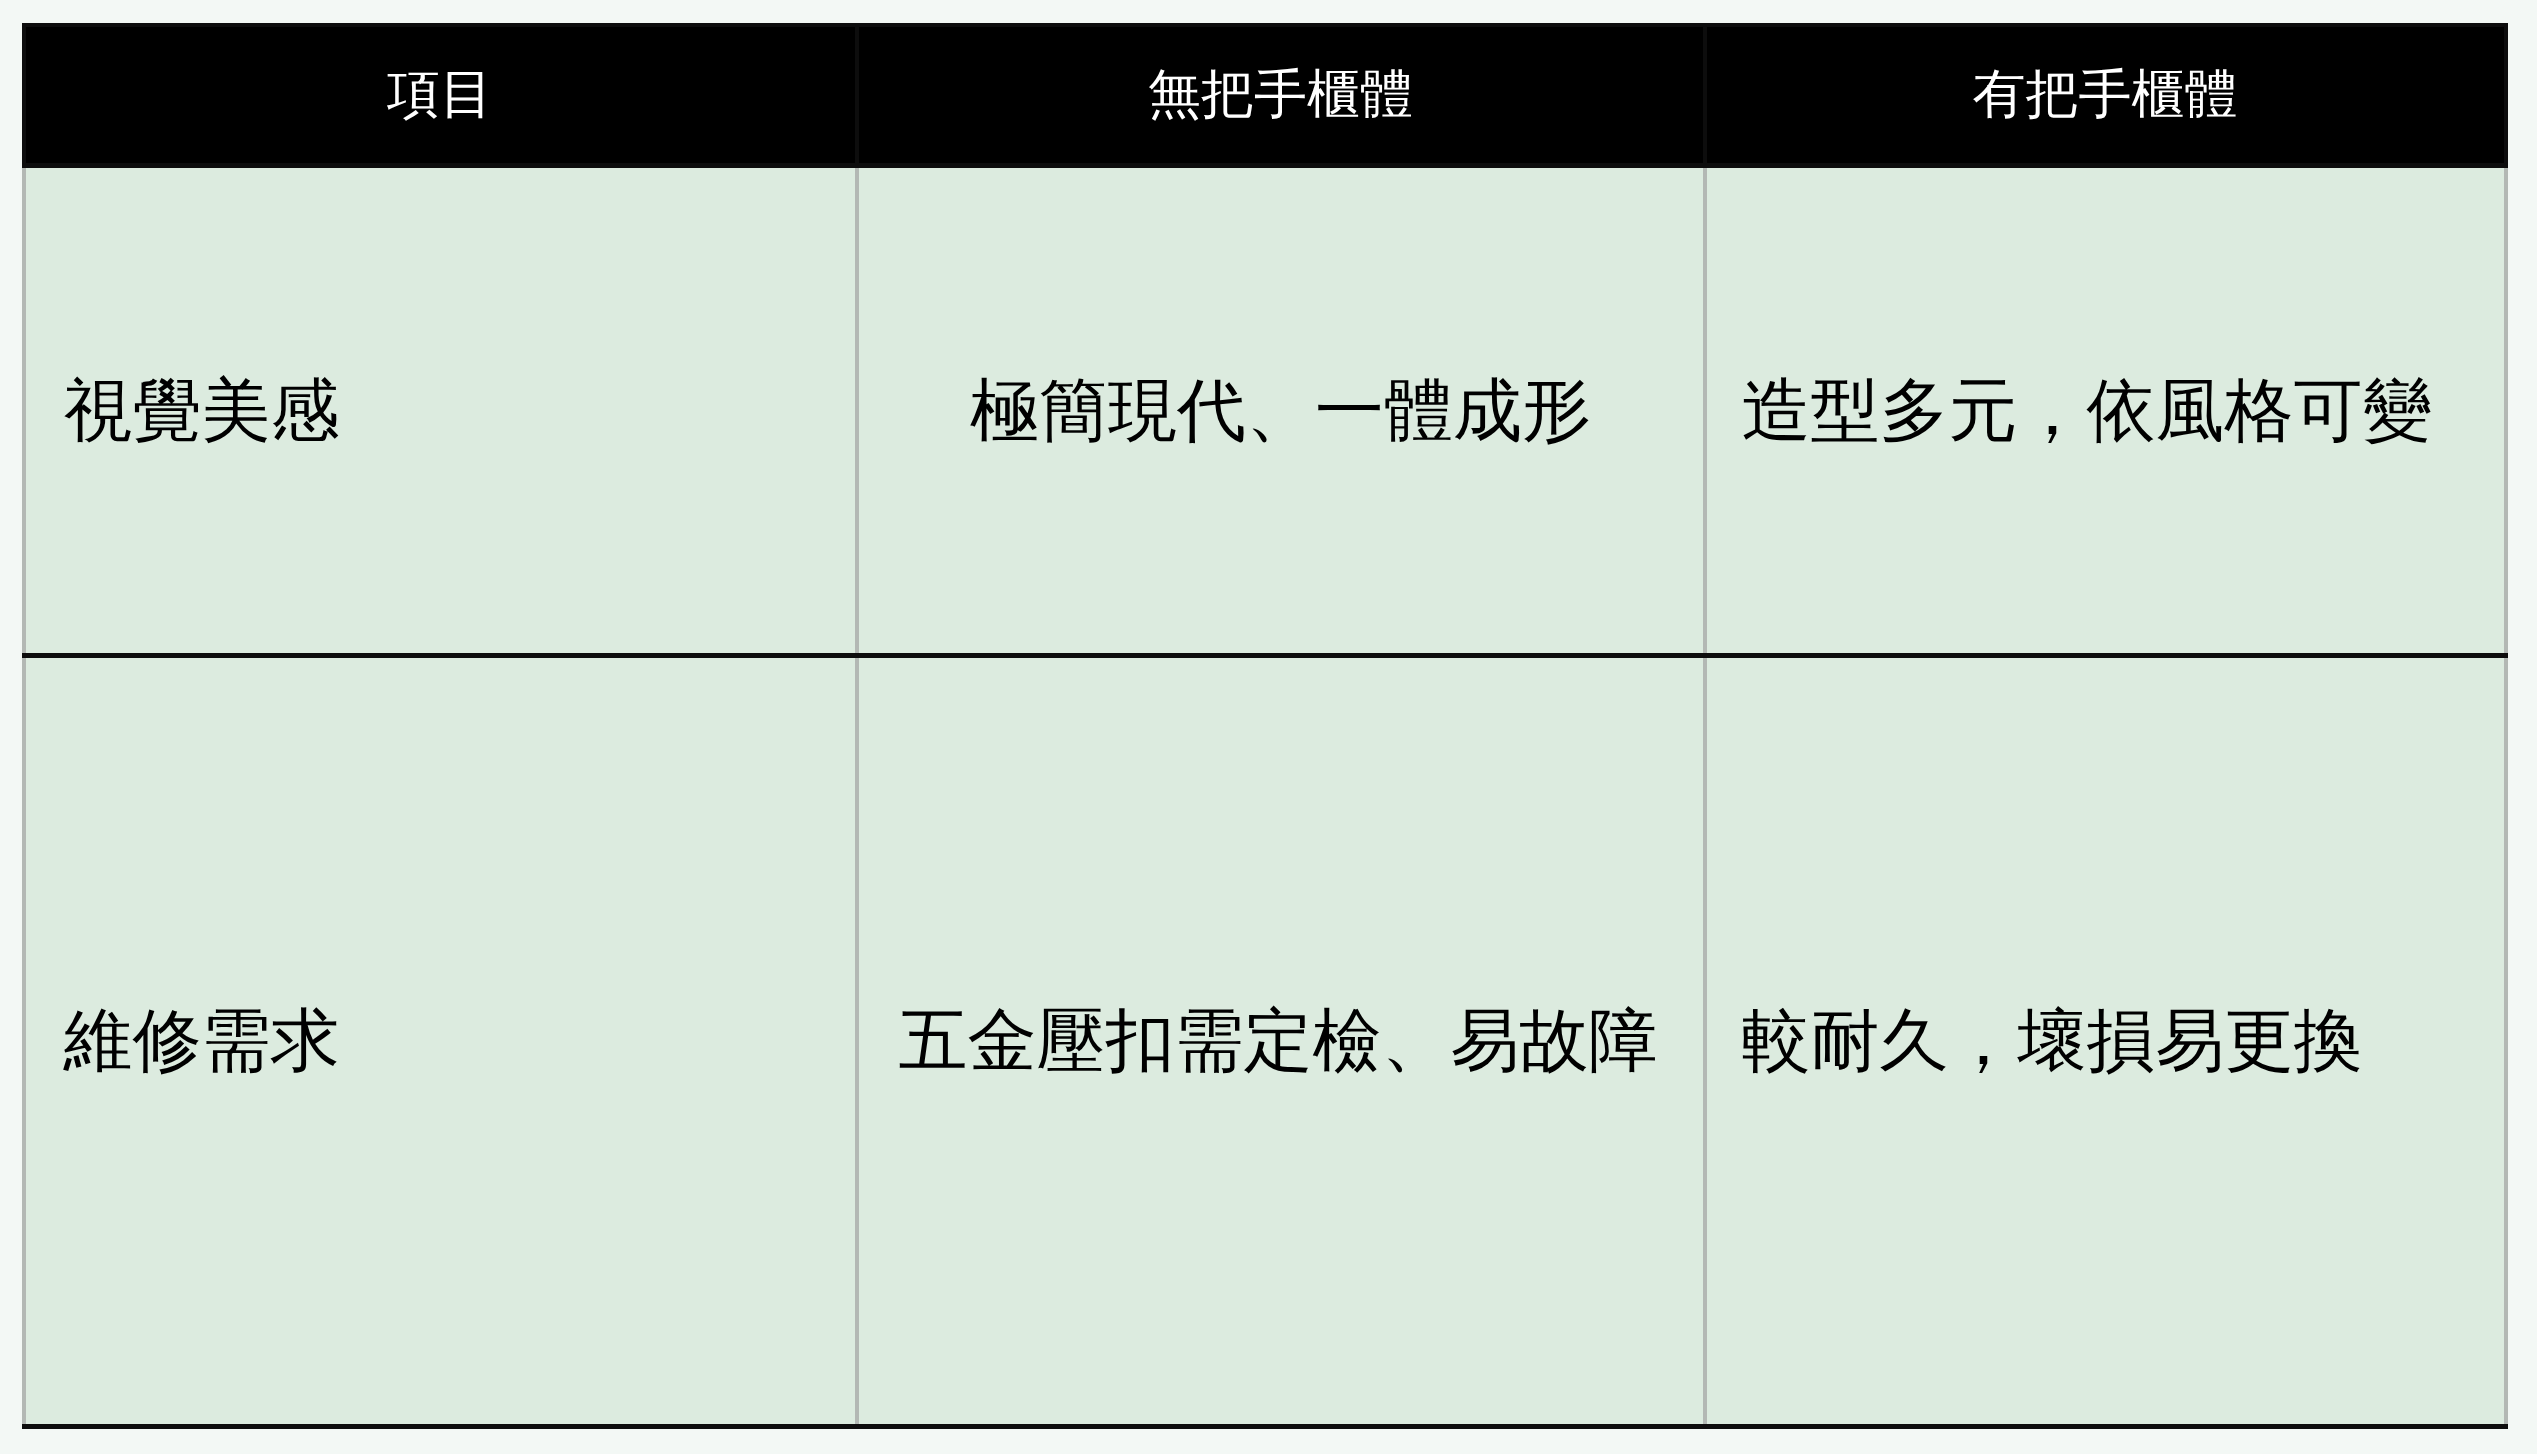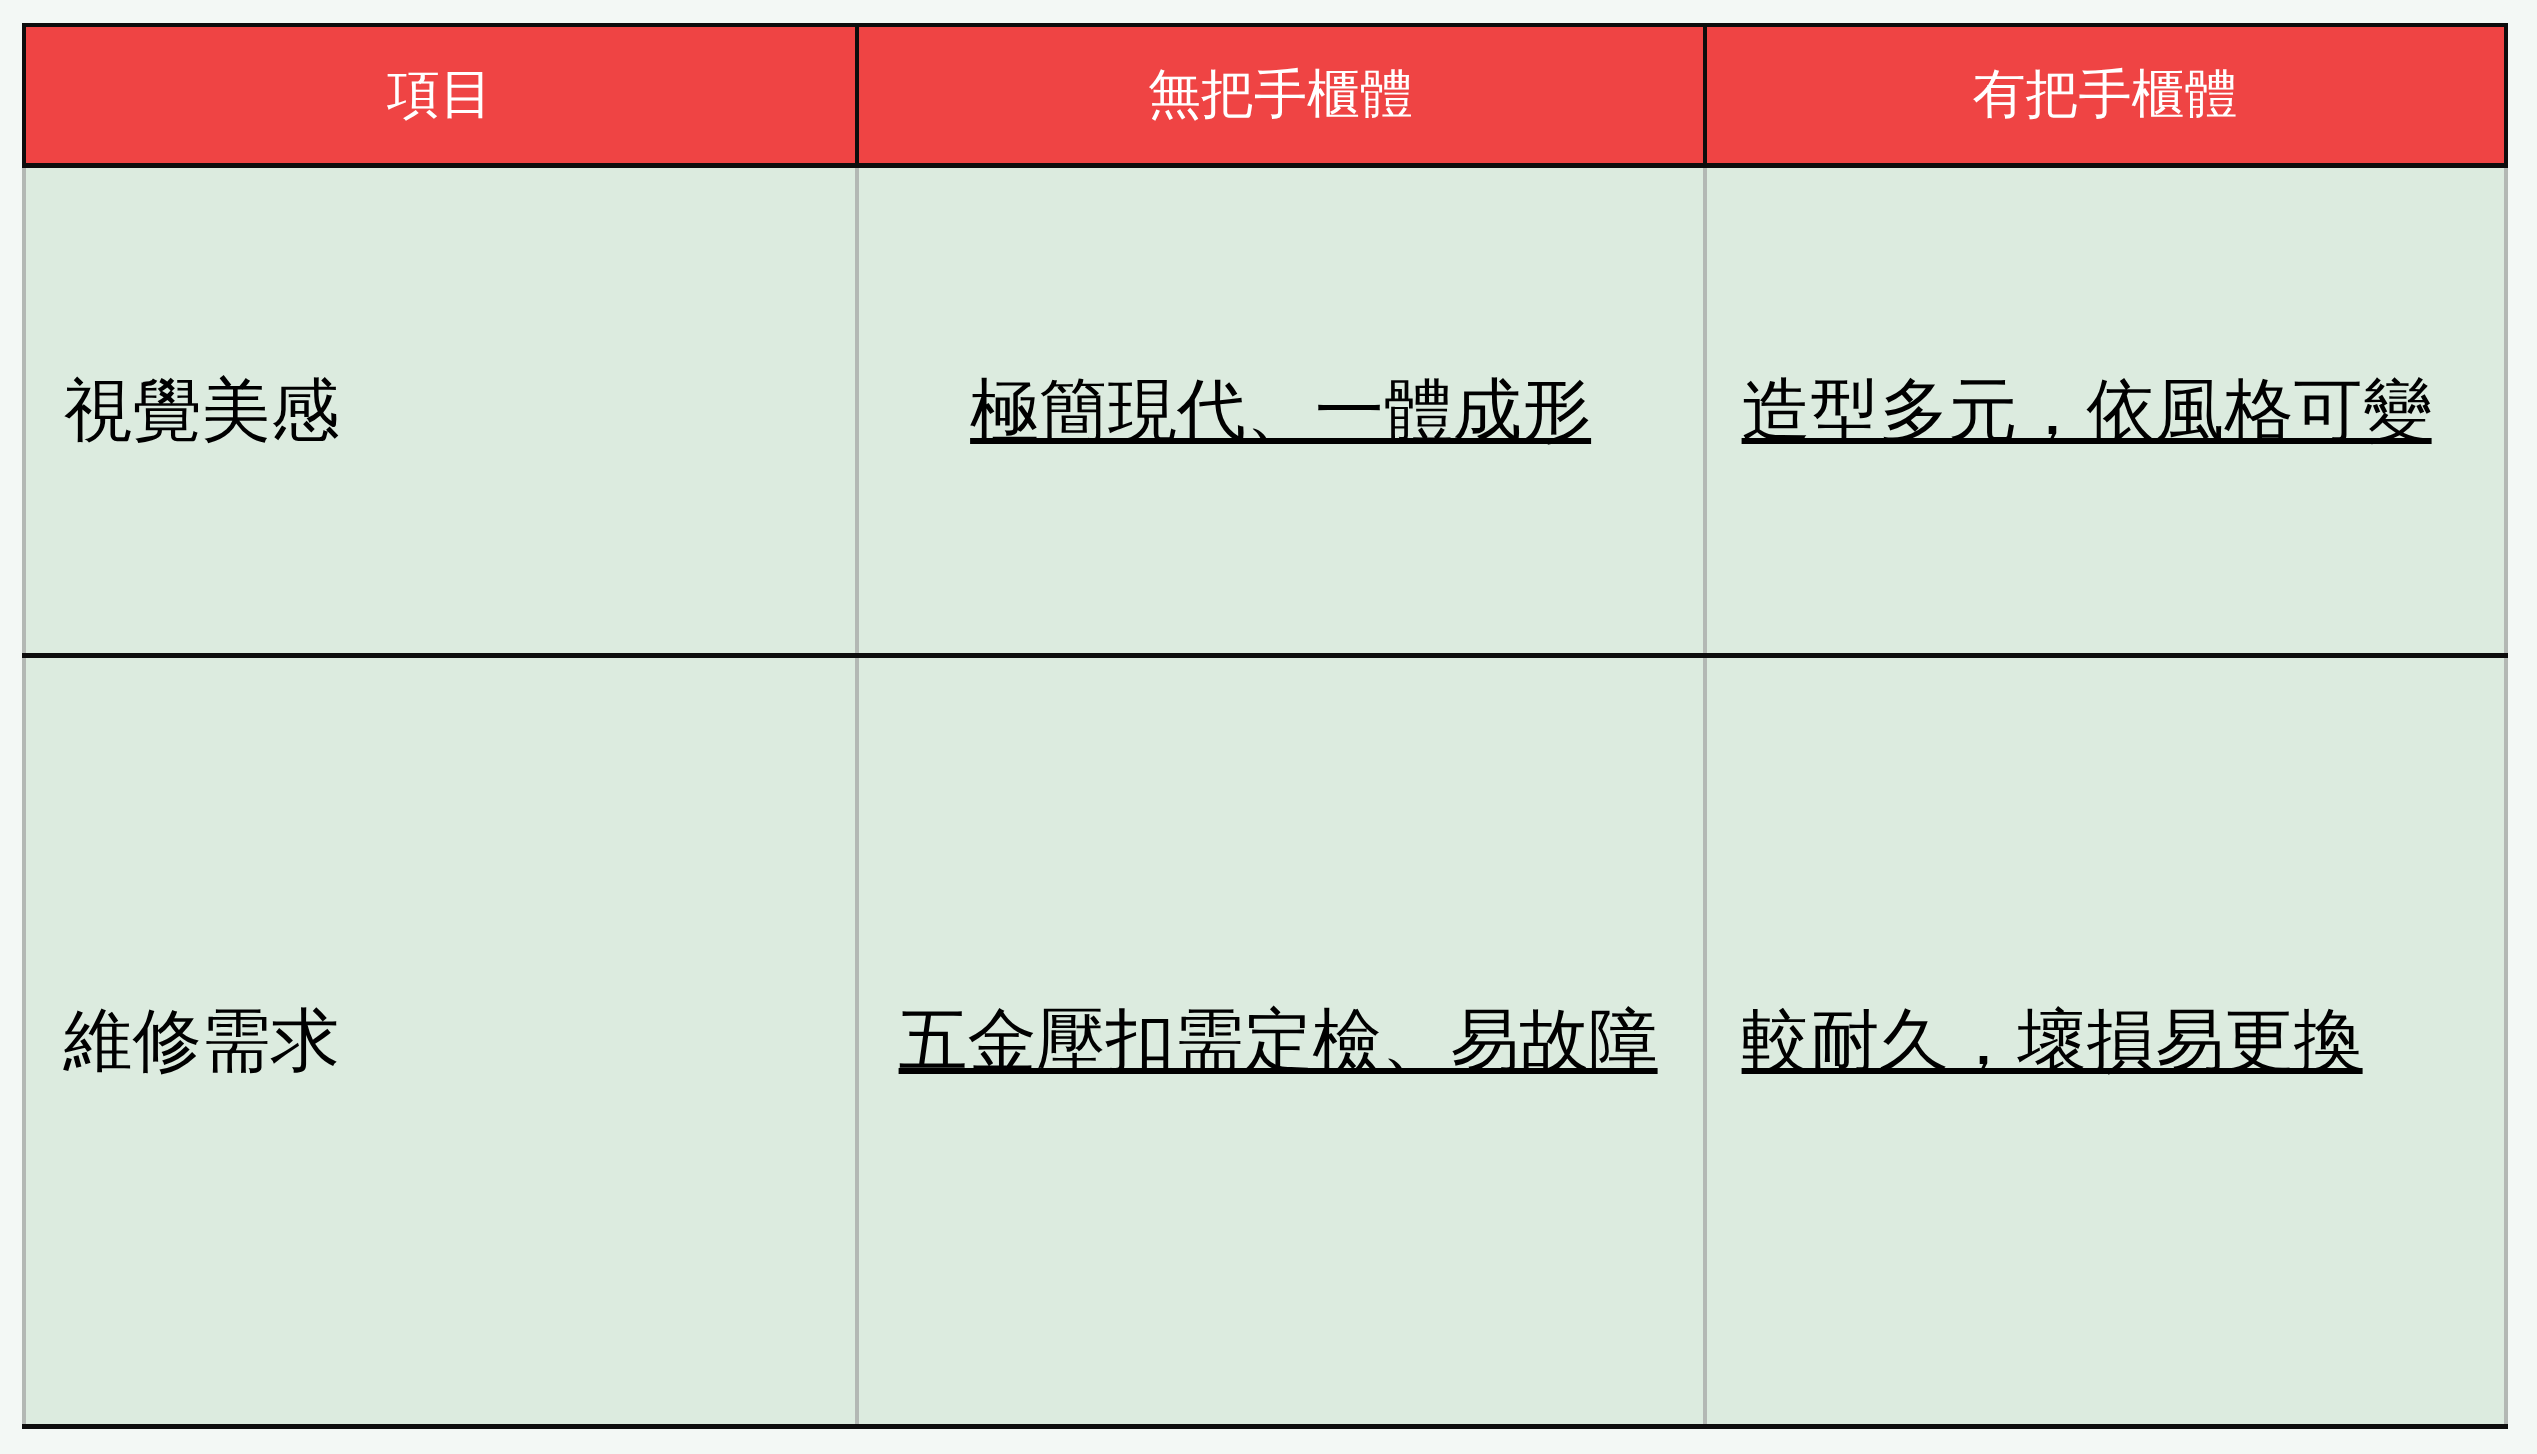--- a/index.html
+++ b/index.html
@@ -73,38 +73,38 @@
   tr.body.shade td {
     background: #dcebdf;
     border-left-color: #b3b8b4;
     border-right-color: #b3b8b4;
   }
   tr.body.plain td {
     background: #ffffff;
   }
 
   
-  tr.body td.col2, tr.body td.col3 { border-left: 3.6px solid #111111; text-decoration: underline; }
+  tr.body td.col2, tr.body td.col3 { border-left: 3.6px solid #111111; }
   tr.body.shade td.col2, tr.body.shade td.col3 { border-left: 3.6px solid #111111; }
 
   
   .nw { white-space: nowrap; }
   .wr { white-space: normal; }
 
   
   tr.r1 td { height: 170px; }
   tr.r2 td { height: 170px; }
   tr.r3 td { height: 173px; }
   tr.r4 td { height: 267px; }
   tr.r5 td { height: 267px; }
   tr.r6 td { height: 173px; }
 </style>
 <style>
     html, body, #page { background: #f3f8f5; }
-    tr.head th { background: #ef4444; color: #ffffff;
+    tr.head th { background: #000000; color: #ffffff;
                  border-color: #0d0d0d; }
     tr.body.shade td { background: #dcebdf; }
     tr.body.plain td { background: #ffffff; }
     tr.body td { color: #000000; border-bottom-color: #0d0d0d; }
     tr.body.plain td { border-left-color: #0d0d0d;
                        border-right-color: #0d0d0d; }
     tr.body.shade td.col1 { border-left-color: #b3b8b4; }
     tr.body.shade td.col3 { border-right-color: #b3b8b4; }
   </style><style>
     tr.body td.col2.nw { text-align: center; padding-left: 0; padding-right: 0; }

